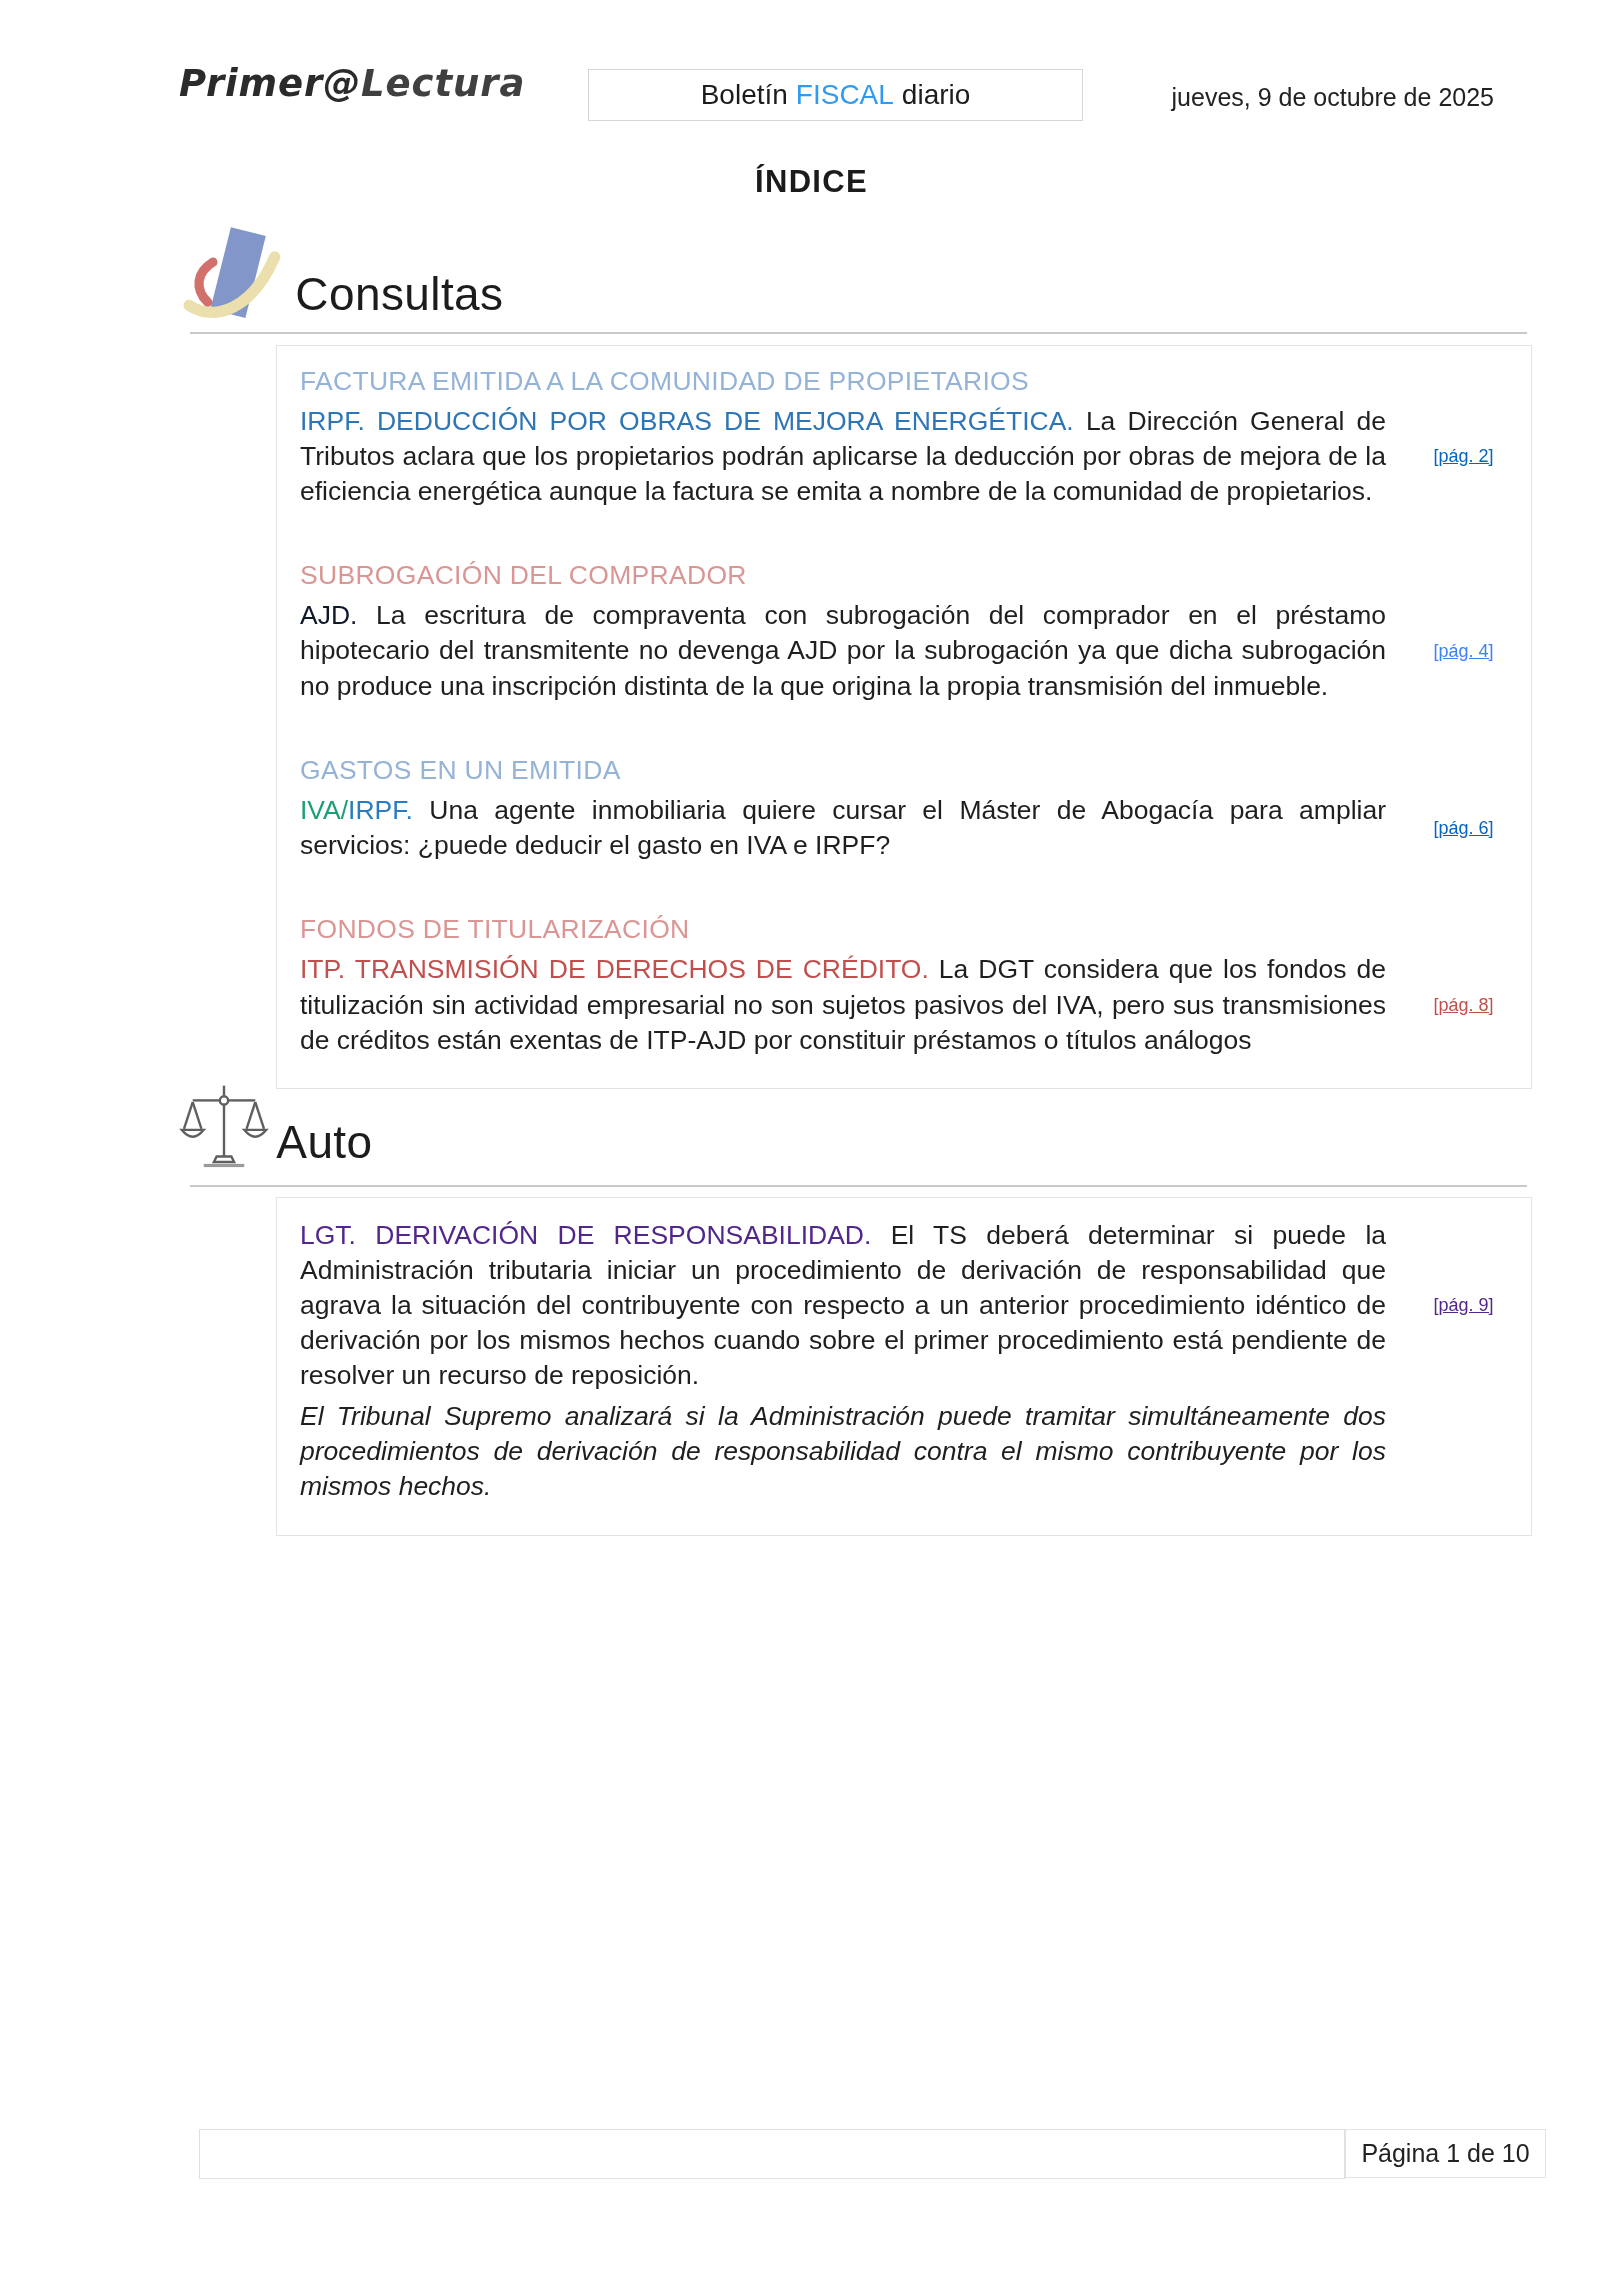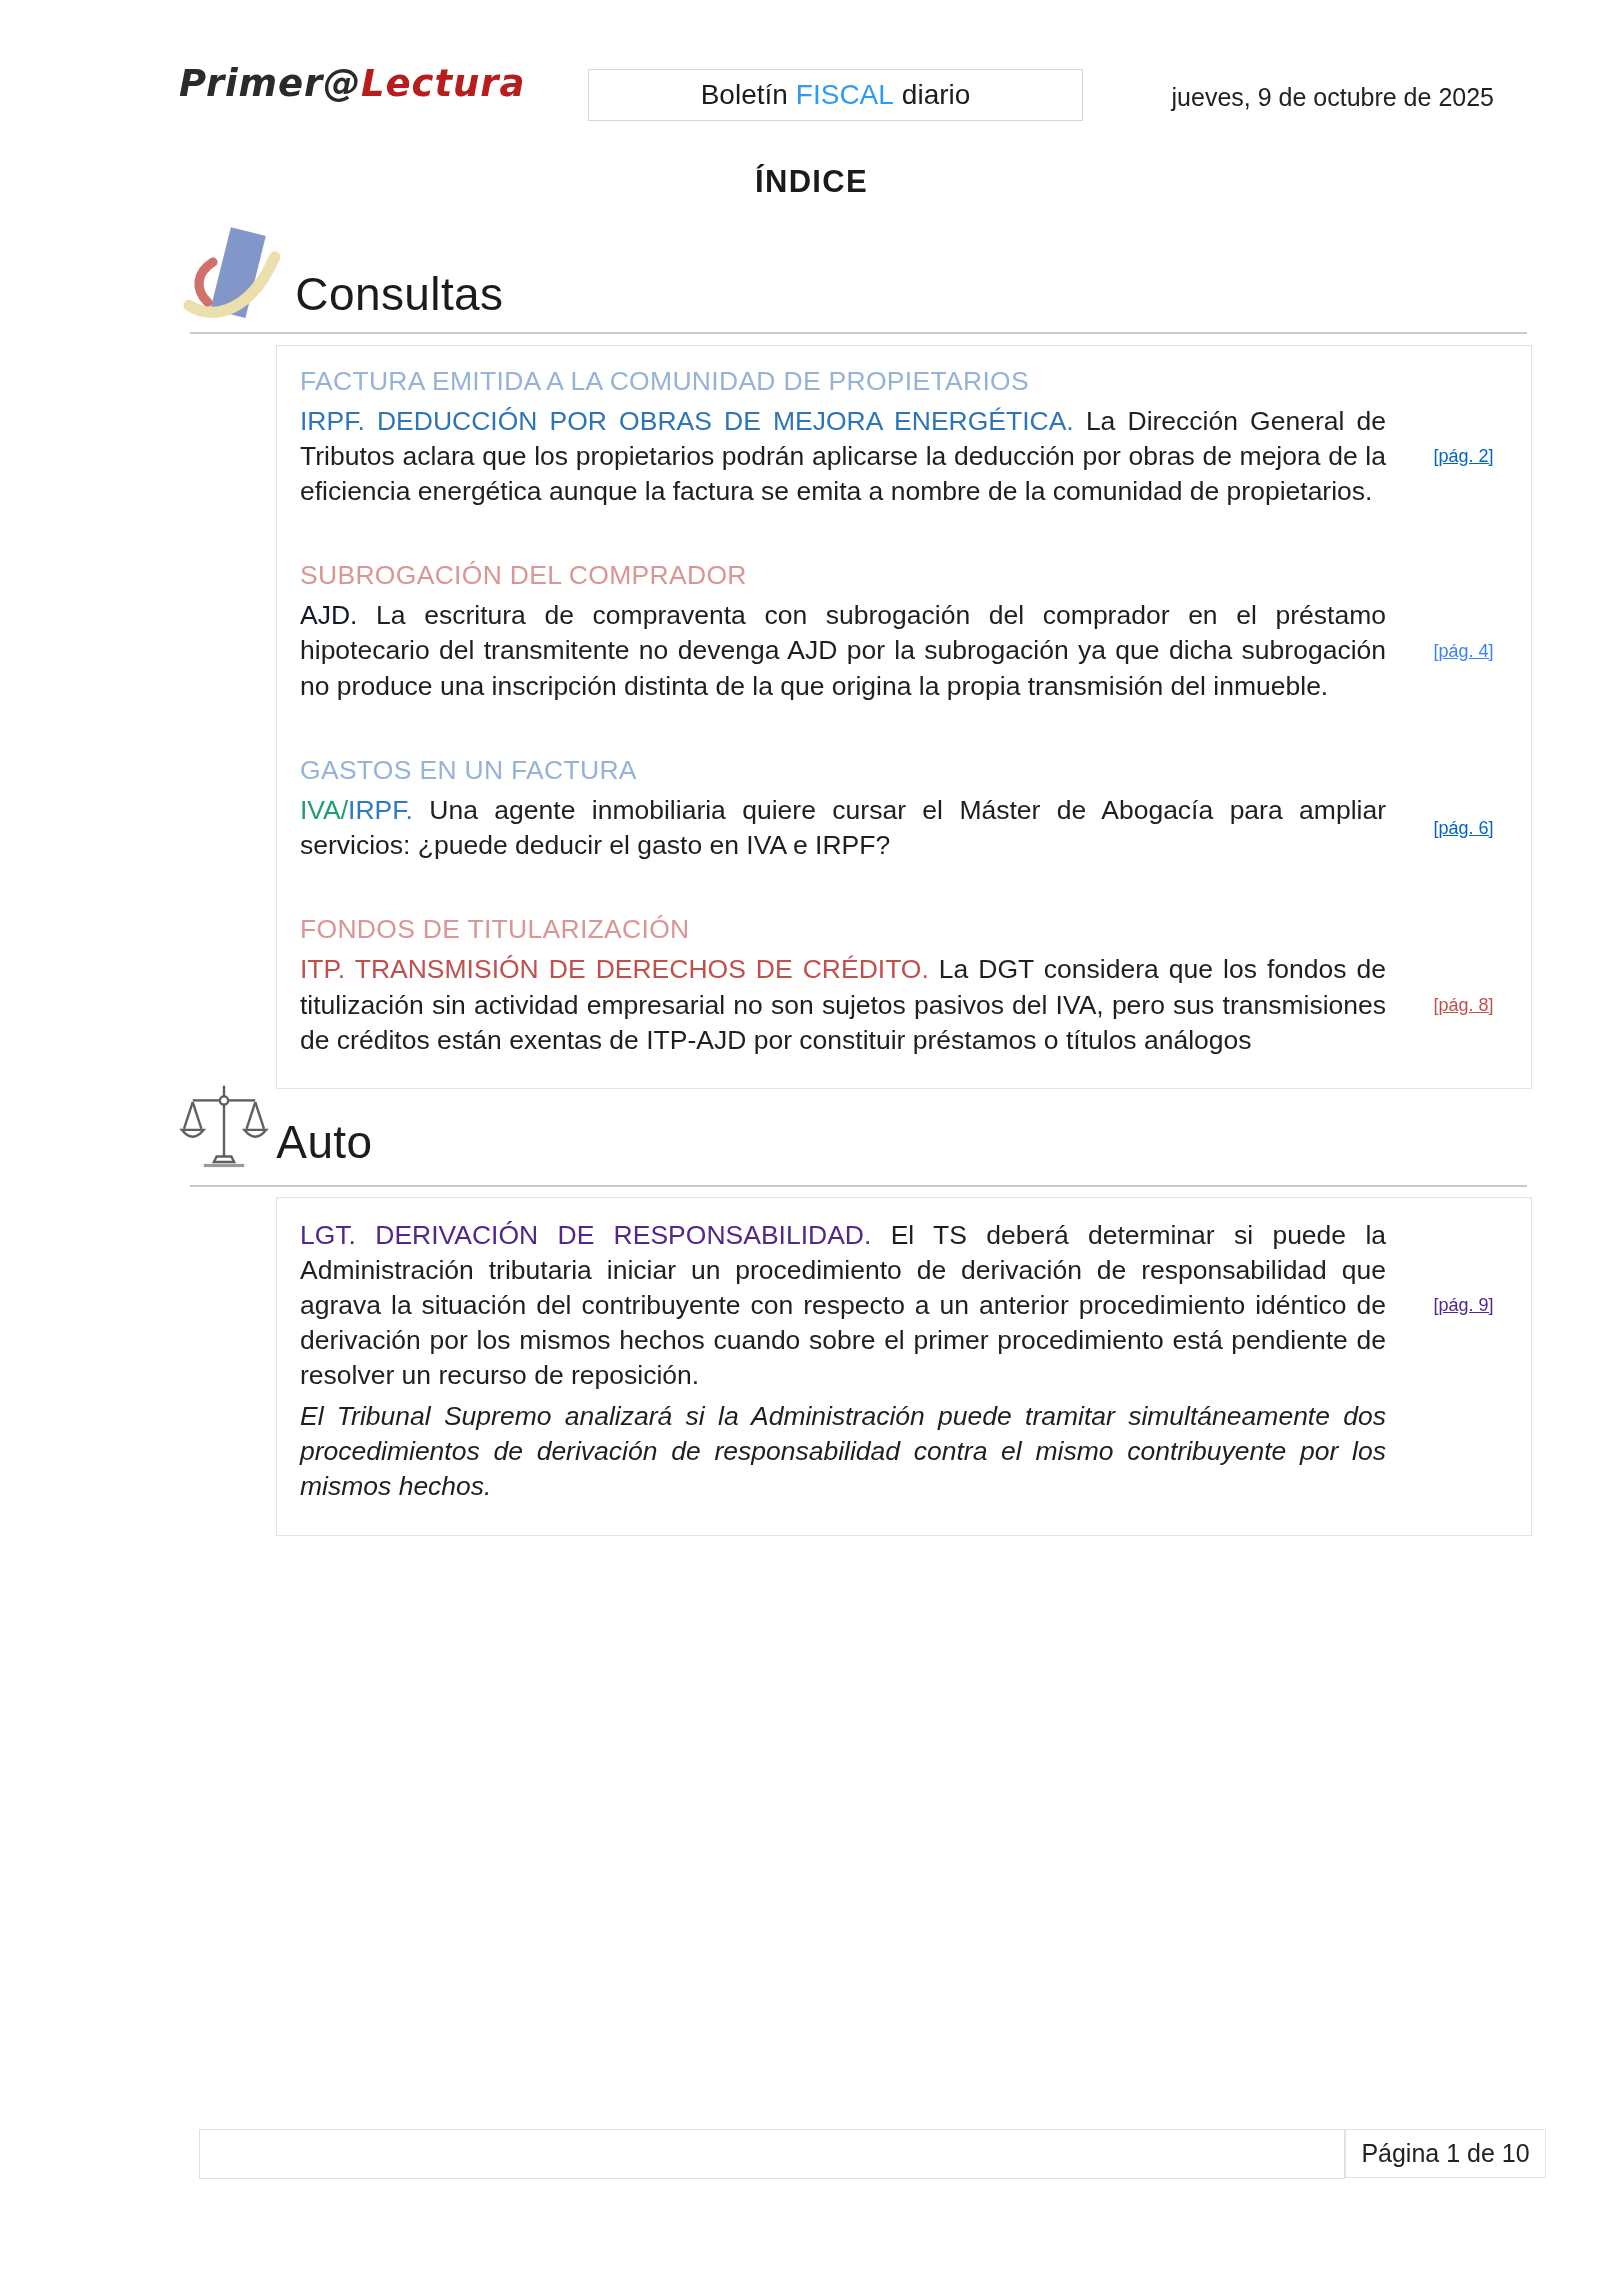--- a/index.html
+++ b/index.html
@@ -15,21 +15,21 @@
 
   
   .logo {
     position:absolute; left:179px; top:62px;
     font-family:"DejaVu Sans", sans-serif;
     font-weight:bold; font-style:italic;
     font-size:37px; letter-spacing:0.9px;
     white-space:nowrap;
   }
   .logo .logo-black { color:#2b2b2b; }
-  .logo .logo-blue  { color:#b91c1c; }
+  .logo .logo-blue  { color:#404040; }
 
   .bulletin-box {
     position:absolute; left:588px; top:69px;
     width:493px; height:50px;
     border:0.9px solid #d6d6d6;
     display:flex; align-items:center; justify-content:center;
     font-size:28px; color:#1c1c1c;
     gap:8px; white-space:nowrap;
   }
   .bulletin-box .fiscal { color:#2e9bf1; }
@@ -158,21 +158,21 @@
 
     <article class="entry">
       <div class="entry-topic" style="color: rgb(217, 150, 148);">SUBROGACIÓN DEL COMPRADOR</div>
       <div class="entry-row">
         <p class="entry-body"><span style="color: #0f172a;">AJD. </span><span>La escritura de compraventa con subrogación del comprador en el préstamo hipotecario del transmitente no devenga AJD por la subrogación ya que dicha subrogación no produce una inscripción distinta de la que origina la propia transmisión del inmueble.</span></p>
         <a class="page-link" style="color: #3b82f6;">[pág. 4]</a>
       </div>
     </article>
 
     <article class="entry">
-      <div class="entry-topic" style="color: rgb(149, 179, 215);">GASTOS EN UN FACTURA</div>
+      <div class="entry-topic" style="color: rgb(149, 179, 215);">GASTOS EN UN EMITIDA</div>
       <div class="entry-row">
         <p class="entry-body"><span style="color: rgb(30, 158, 119);">IVA/</span><span style="color: rgb(43, 123, 191);">IRPF. </span><span>Una agente inmobiliaria quiere cursar el Máster de Abogacía para ampliar servicios: ¿puede deducir el gasto en IVA e IRPF?</span></p>
         <a class="page-link" style="color: rgb(5, 99, 193);">[pág. 6]</a>
       </div>
     </article>
 
     <article class="entry">
       <div class="entry-topic" style="color: rgb(217, 150, 148);">FONDOS DE TITULARIZACIÓN</div>
       <div class="entry-row">
         <p class="entry-body"><span style="color: rgb(192, 80, 77);">ITP. TRANSMISIÓN DE DERECHOS DE CRÉDITO. </span><span>La DGT considera que los fondos de titulización sin actividad empresarial no son sujetos pasivos del IVA, pero sus transmisiones de créditos están exentas de ITP-AJD por constituir préstamos o títulos análogos</span></p>

